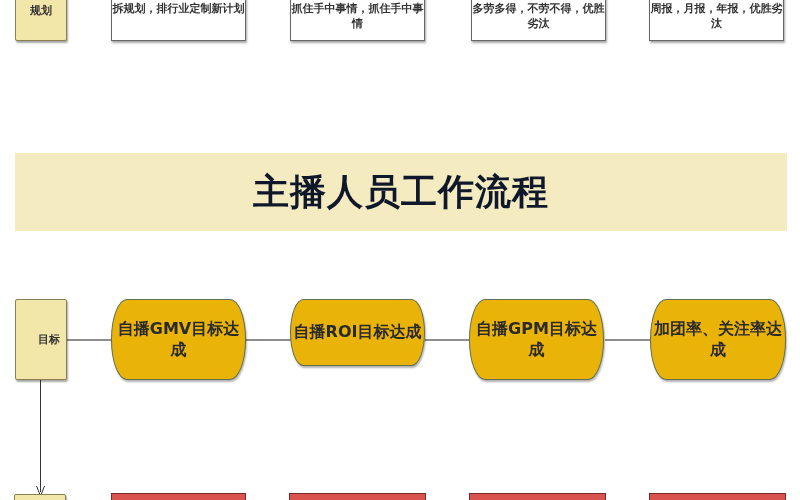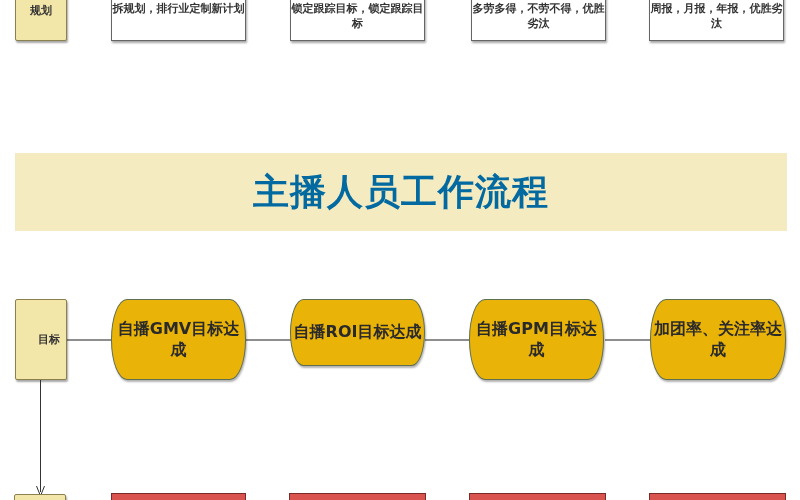--- a/index.html
+++ b/index.html
@@ -29,38 +29,38 @@
   .red-box {
     background: #d9534f; border: 1.5px solid #7a2a28;
     border-bottom: none;
   }
   .banner {
     position: absolute; left: 15px; top: 153px; width: 772px; height: 78px;
     background: #f5ebc0;
     display: flex; align-items: center; justify-content: center;
   }
   .banner-title {
-    font-size: 36px; font-weight: bold; color: #0369a1; letter-spacing: 1px;
+    font-size: 36px; font-weight: bold; color: #0f172a; letter-spacing: 1px;
     font-family: "DejaVu Sans", sans-serif;
   }
   .hline { position: absolute; height: 2px; background: #8e8e8e; }
   .vline { position: absolute; width: 1px; background: #333; }
 </style>
 </head>
 <body>
 
 <div class="node label-box" style="left:15px; top:-20px; width:52px; height:61px; align-items:flex-start; padding-top:22px;">
   <span>规划</span>
 </div>
 
 <div class="node white-box" style="left:111px; top:-20px; width:135px; height:61px; padding-top:20px;">
   <span>拆规划，排行业定制新计划</span>
 </div>
 <div class="node white-box" style="left:290px; top:-20px; width:135px; height:61px; padding-top:20px;">
-  <span>锁定跟踪目标，锁定跟踪目标</span>
+  <span>抓住手中事情，抓住手中事情</span>
 </div>
 <div class="node white-box" style="left:471px; top:-20px; width:135px; height:61px; padding-top:20px;">
   <span>多劳多得，不劳不得，优胜劣汰</span>
 </div>
 <div class="node white-box" style="left:649px; top:-20px; width:135px; height:61px; padding-top:20px;">
   <span>周报，月报，年报，优胜劣汰</span>
 </div>
 
 <div class="banner">
   <span class="banner-title">主播人员工作流程</span>

